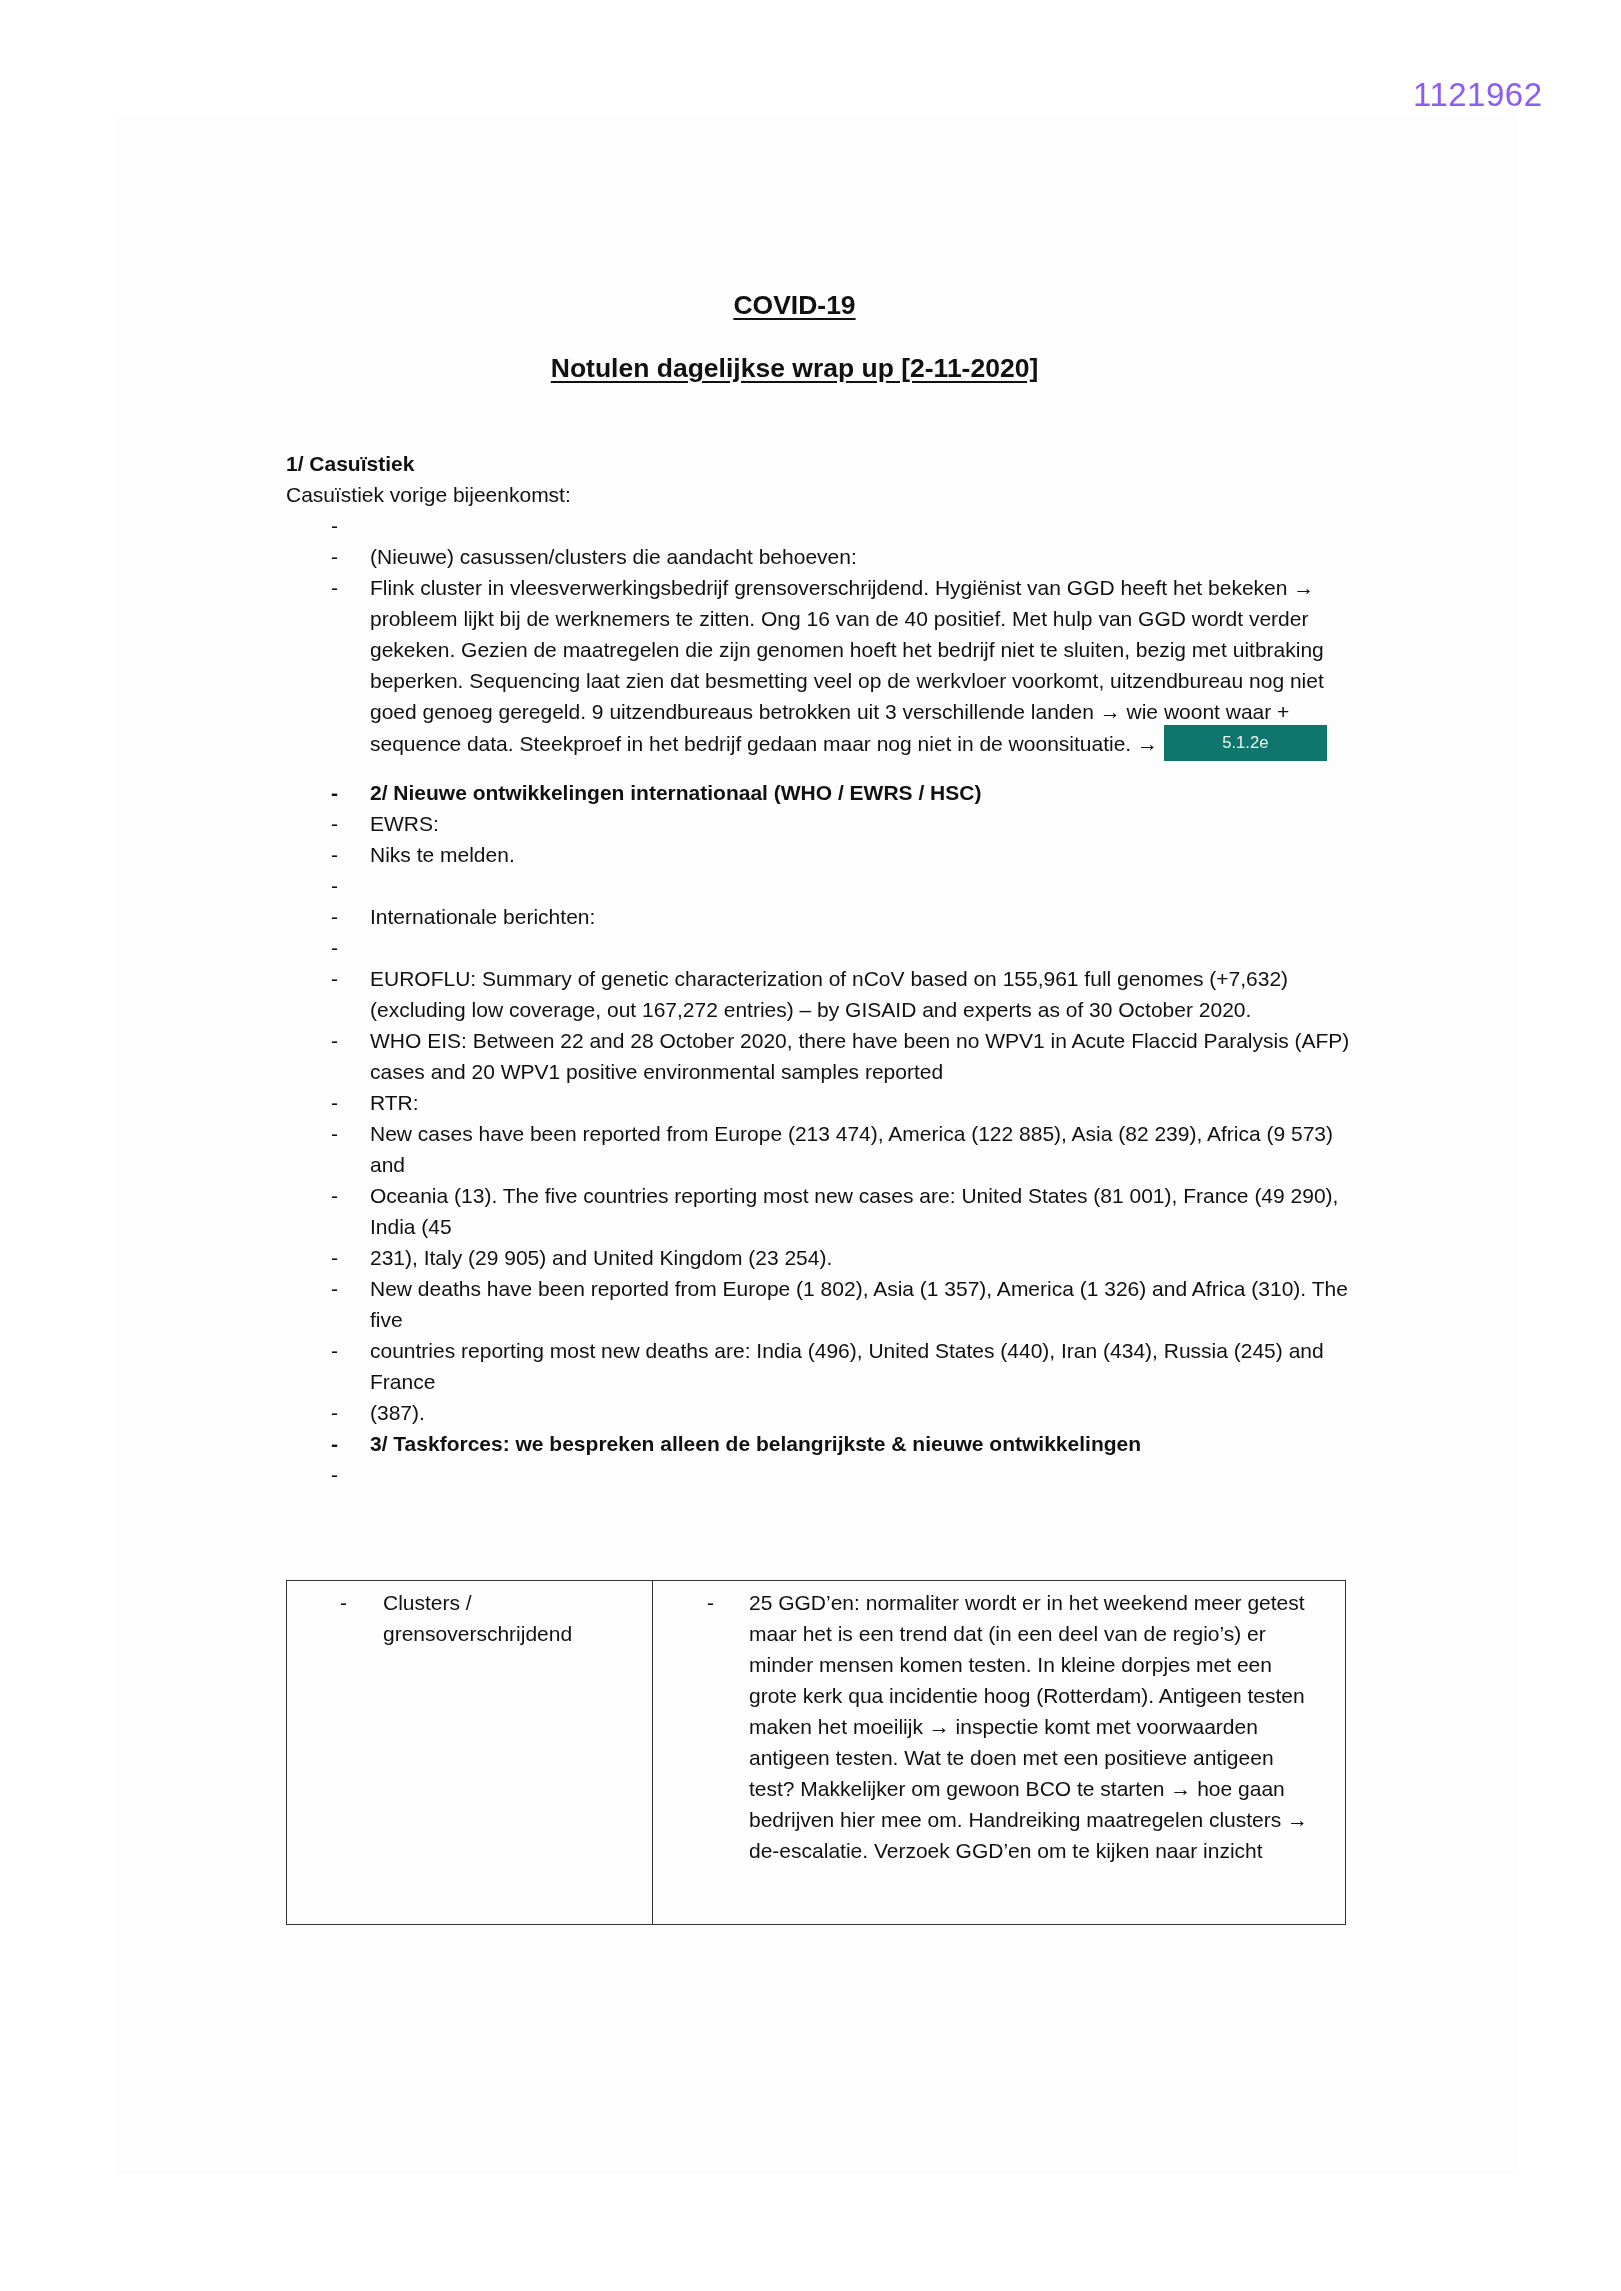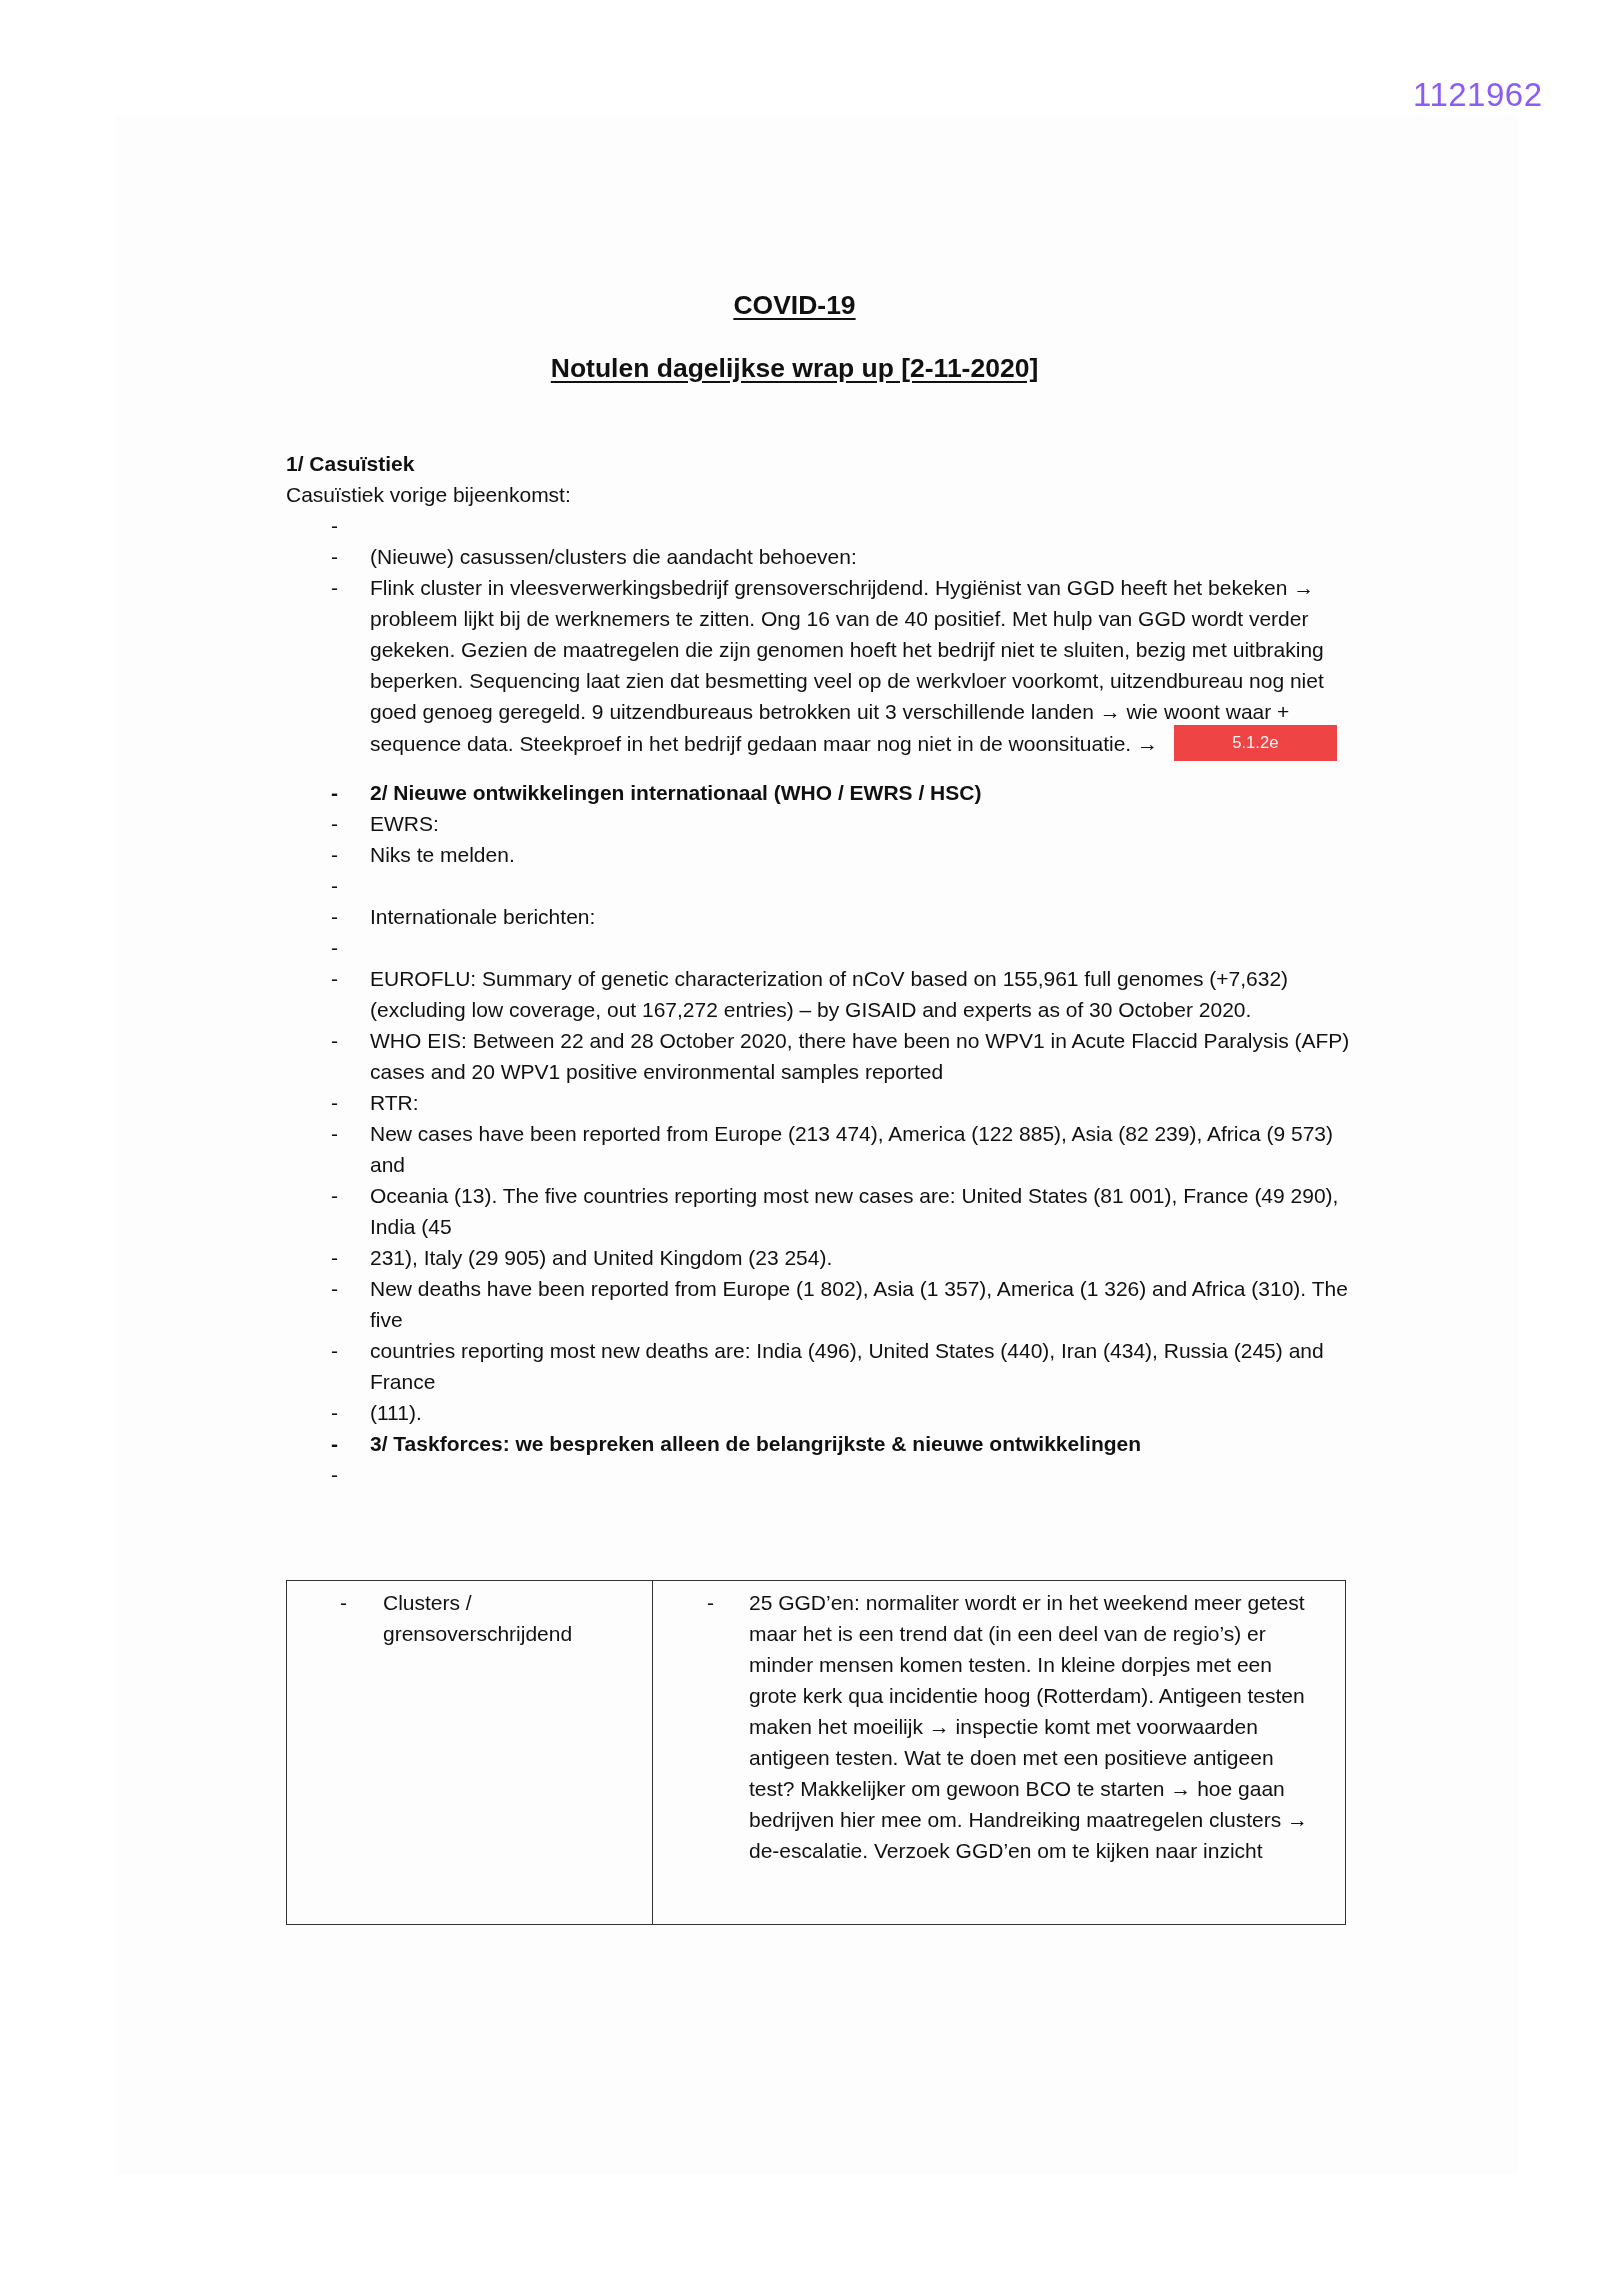--- a/index.html
+++ b/index.html
@@ -11,23 +11,23 @@
   .title { position:absolute; left:0; width:1589px; text-align:center; font-weight:bold;
            text-decoration:underline; text-underline-offset:3.9px; font-size:26.5px; }
   .t1 { top:290px; }
   .t2 { top:353px; }
   .content { position:absolute; left:286px; top:448px; width:1068px; font-size:21px; line-height:31px; }
   .h { font-weight:bold; }
   .p { }
   .li { position:relative; padding-left:84px; }
   .li .dash { position:absolute; left:45px; top:0; }
   .bold { font-weight:bold; }
-  .redact { display:inline-block; background:#ef4444; color:#f2f2f2; font-size:16.7px;
+  .redact { display:inline-block; background:#0f766e; color:#f2f2f2; font-size:16.7px;
             width:163px; height:36px; line-height:36px; text-align:center; vertical-align:middle;
-            margin-left:10px; position:relative; top:-2px; }
+            margin-left:0px; position:relative; top:-2px; }
   .gap { height:13.7px; }
   table.tf { position:absolute; left:286px; top:1580px; width:1060px; height:345px;
              border-collapse:collapse; font-size:21px; line-height:31px; }
   table.tf td { border:1.5px solid #333; vertical-align:top; padding:0; }
   td.c1 { width:365px; }
   .cell { position:relative; padding:5.9px 19.6px 0 96px; }
   .cell .dash { position:absolute; left:53px; top:5.9px; }
   td.c2 .cell { padding-left:96px; padding-right:25.5px; }
   td.c2 .cell .dash { left:54px; }
 </style>
@@ -58,21 +58,21 @@
   <div class="li"><span class="dash">-</span><span>Internationale berichten:</span></div>
   <div class="li"><span class="dash">-</span><span></span>&nbsp;</div>
   <div class="li"><span class="dash">-</span><span>EUROFLU: Summary of genetic characterization of nCoV based on 155,961 full genomes (+7,632) (excluding low coverage, out 167,272 entries) – by GISAID and experts as of 30 October 2020.</span></div>
   <div class="li"><span class="dash">-</span><span>WHO EIS: Between 22 and 28 October 2020, there have been no WPV1 in Acute Flaccid Paralysis (AFP) cases and 20 WPV1 positive environmental samples reported</span></div>
   <div class="li"><span class="dash">-</span><span>RTR:</span></div>
   <div class="li"><span class="dash">-</span><span>New cases have been reported from Europe (213 474), America (122 885), Asia (82 239), Africa (9 573) and</span></div>
   <div class="li"><span class="dash">-</span><span>Oceania (13). The five countries reporting most new cases are: United States (81 001), France (49 290), India (45</span></div>
   <div class="li"><span class="dash">-</span><span>231), Italy (29 905) and United Kingdom (23 254).</span></div>
   <div class="li"><span class="dash">-</span><span>New deaths have been reported from Europe (1 802), Asia (1 357), America (1 326) and Africa (310). The five</span></div>
   <div class="li"><span class="dash">-</span><span>countries reporting most new deaths are: India (496), United States (440), Iran (434), Russia (245) and France</span></div>
-  <div class="li"><span class="dash">-</span><span>(111).</span></div>
+  <div class="li"><span class="dash">-</span><span>(387).</span></div>
 
   <div class="li bold"><span class="dash">-</span><span>3/ Taskforces: we bespreken alleen de belangrijkste &amp; nieuwe ontwikkelingen</span></div>
   <div class="li"><span class="dash">-</span><span></span>&nbsp;</div>
 </div>
 
 <table class="tf">
   <tbody>
       <tr>
     <td class="c1">
       <div class="cell"><span class="dash">-</span><span>Clusters / grensoverschrijdend</span></div>

